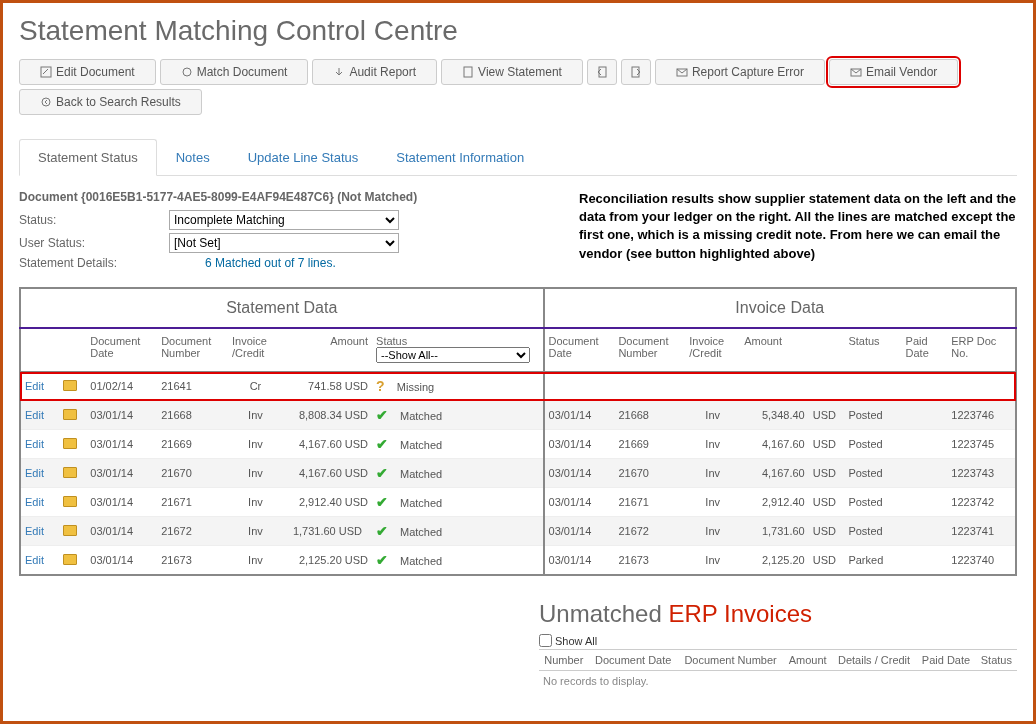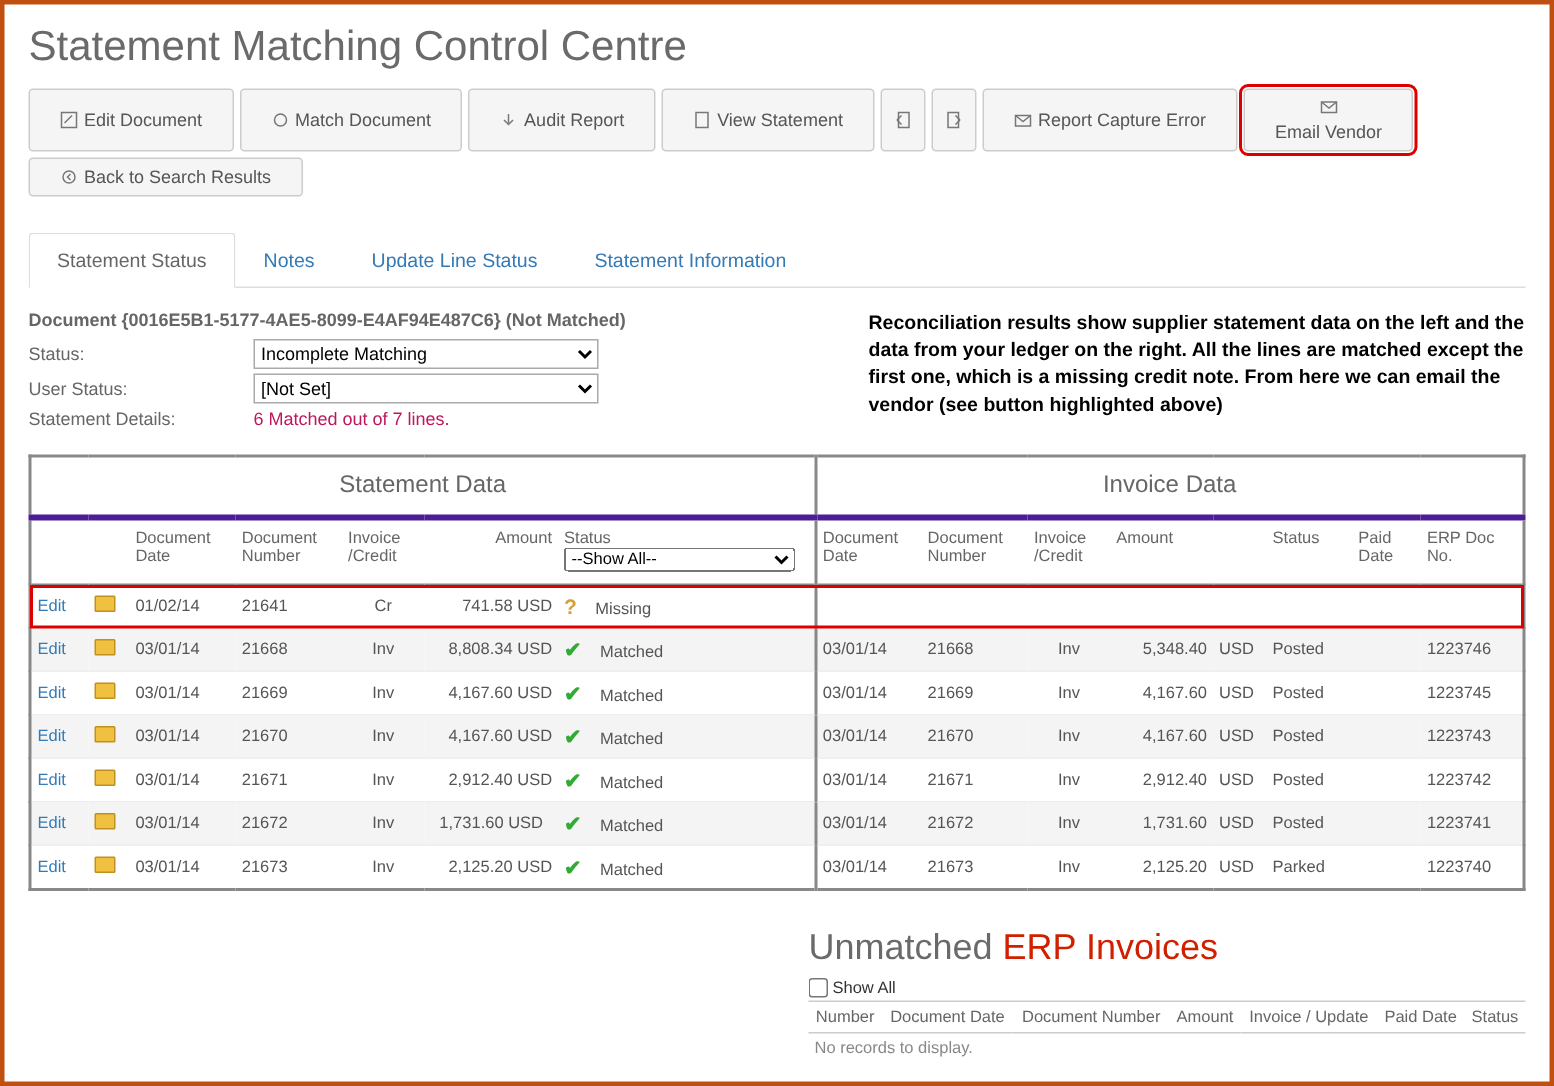--- a/index.html
+++ b/index.html
@@ -28,21 +28,21 @@
     padding: 5px 20px;
     font-size: 12px;
     color: #555;
     cursor: pointer;
     display: flex;
     align-items: center;
     gap: 4px;
   }
   .btn .icon { width: 12px; height: 12px; display: inline-flex; align-items: center; justify-content: center; }
   .btn-icon-only { padding: 5px 8px; }
-  .highlight-red { outline: 2px solid #d00; outline-offset: 1px; flex-direction: column; }
+  .highlight-red { outline: 2px solid #d00; outline-offset: 1px; }
   .tabs { display: flex; border-bottom: 1px solid #ddd; margin-bottom: 14px; }
   .tab {
     padding: 10px 18px;
     font-size: 13px;
     color: #337ab7;
     cursor: pointer;
     border: 1px solid transparent;
     border-bottom: none;
     margin-bottom: -1px;
   }
@@ -55,34 +55,34 @@
   }
   .meta-row { display: flex; gap: 30px; margin-bottom: 14px; }
   .meta-left { width: 530px; }
   .meta-right { flex: 1; font-size: 13px; font-weight: bold; color: #000; line-height: 1.4; }
   .doc-title { font-size: 12px; color: #666; font-weight: bold; margin-bottom: 6px; }
   .field-row { display: flex; align-items: center; margin-bottom: 3px; font-size: 12px; }
   .field-label { width: 150px; color: #666; }
   .field-row select {
     width: 230px; height: 20px; font-size: 12px; border: 1px solid #aaa; background: #fff;
   }
-  .field-value { color: #be185d; }
+  .field-value { color: #0369a1; margin-left: 36px; }
   .data-table {
     width: 100%;
     border: 2px solid #888;
     border-collapse: collapse;
     font-size: 11px;
   }
   .section-header td {
     text-align: center;
     font-size: 16px;
     color: #666;
     padding: 10px 20px;
     background: #fff;
-    border-bottom: 4px solid #4c1d95;
+    border-bottom: 2px solid #4c1d95;
   }
   .vsep { border-left: 2px solid #888; }
   .col-header td, .col-header th {
     font-weight: normal;
     color: #666;
     padding: 6px 4px 8px 4px;
     background: #fff;
     text-align: left;
     border-bottom: 1px solid #888;
     vertical-align: top;
@@ -383,21 +383,21 @@
       <input type="checkbox" style="">
       <span>Show All</span>
     </div>
     <table class="unmatched-table">
       <tbody>
           <tr>
         <th>Number</th>
         <th>Document Date</th>
         <th>Document Number</th>
         <th>Amount</th>
-        <th>Invoice / Update</th>
+        <th>Details / Credit</th>
         <th>Paid Date</th>
         <th>Status</th>
       </tr>
       <tr>
             <td colspan="7">No records to display.</td>
           </tr>
     </tbody>
       </table>
   </div>
 </div>

